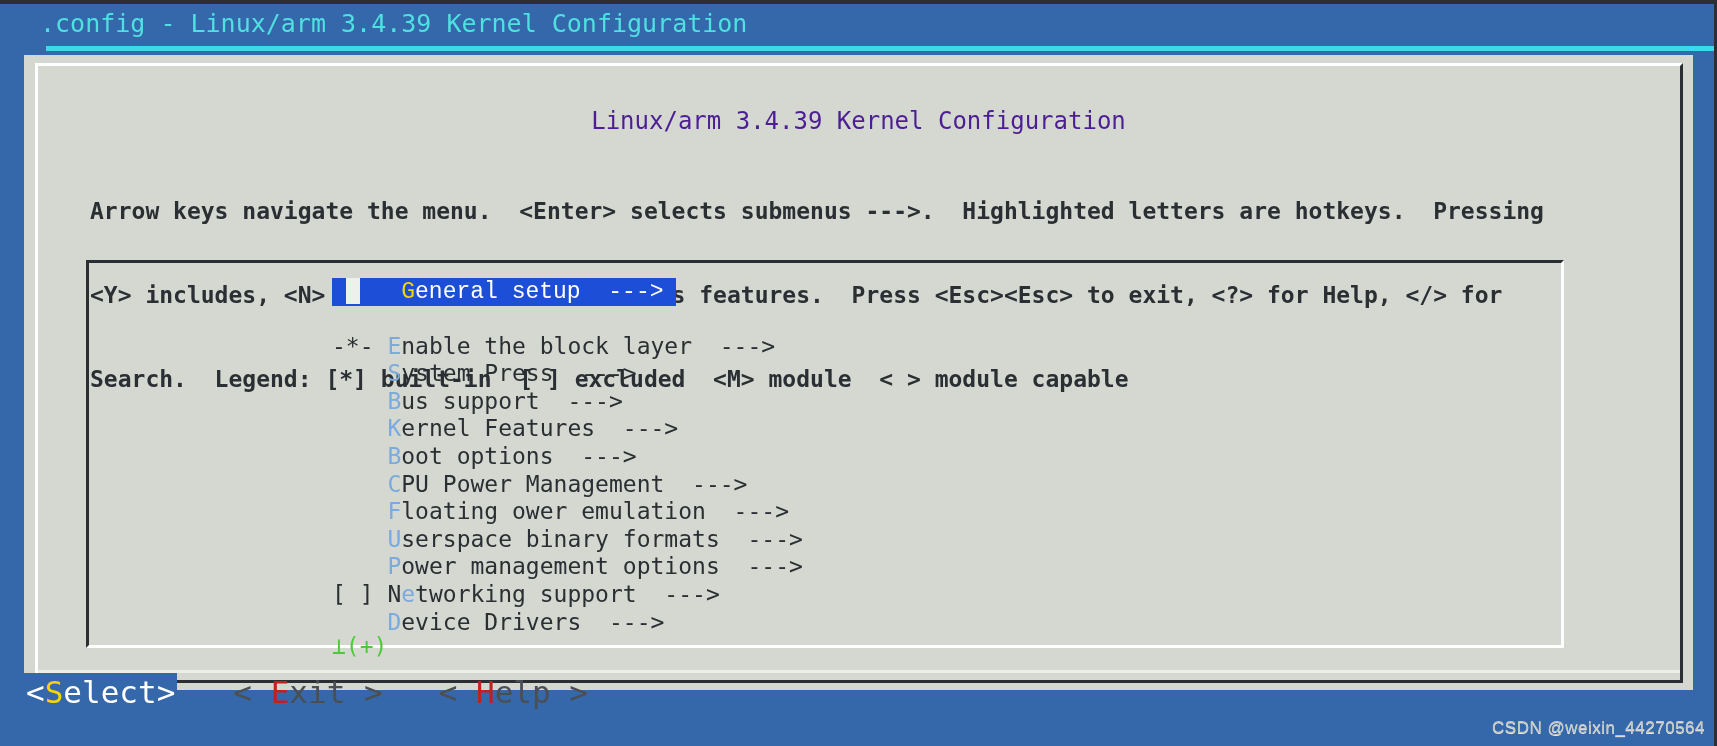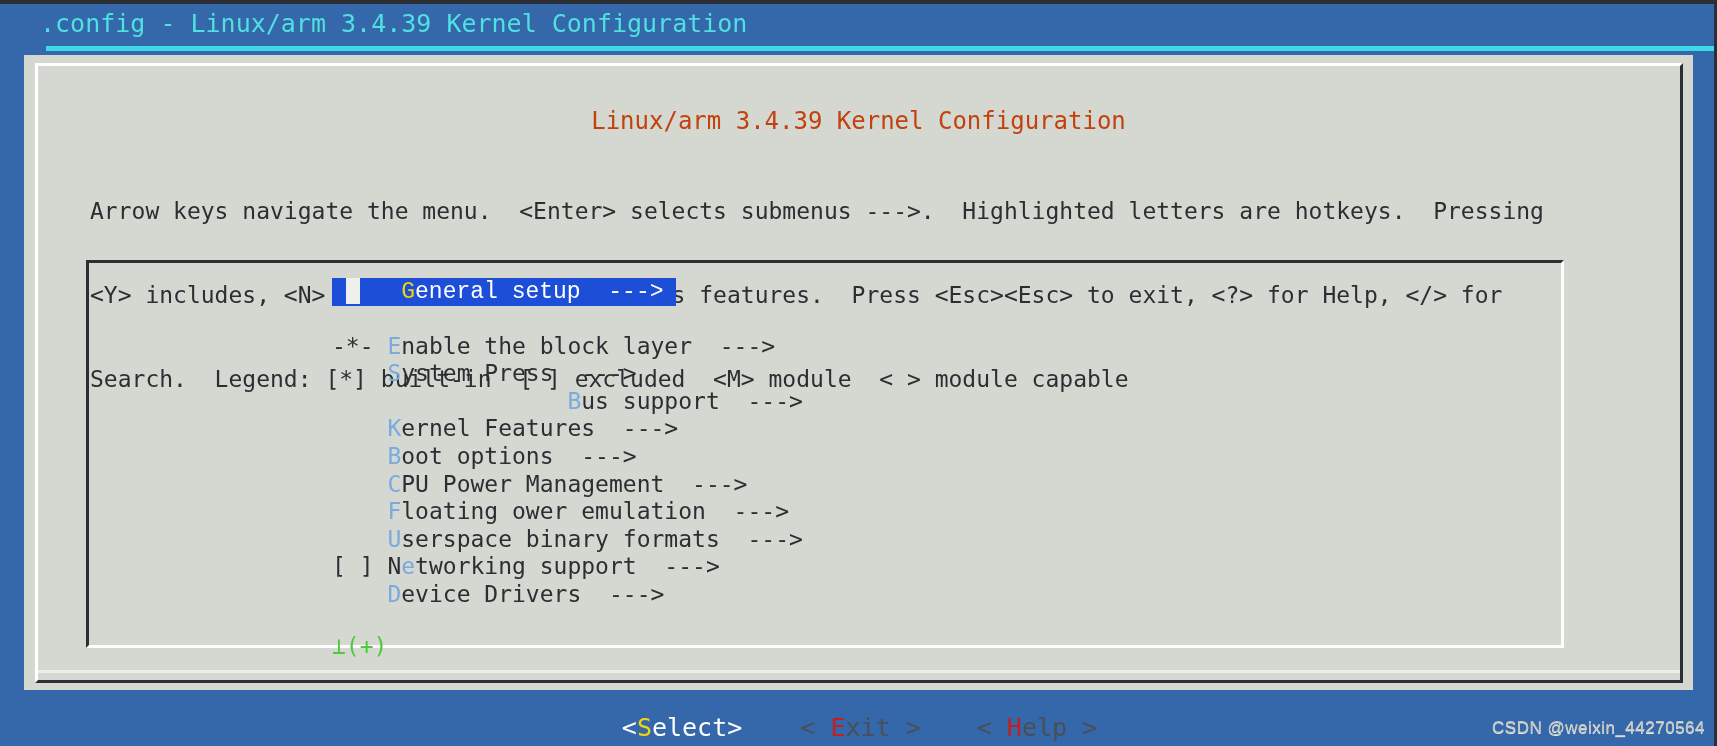--- a/index.html
+++ b/index.html
@@ -78,38 +78,39 @@
     border-right: 3px solid #2b2f33;
     border-bottom: 3px solid #2b2f33;
   }
   
   #dialog-title {
     position: absolute;
     left: 50%;
     top: 52px;
     transform: translateX(-50%);
     background: #d4d8d0;
-    color: #c2410c;
+    color: #4c1d95;
     font-size: 24px;
     padding: 0 12px;
     white-space: pre;
     z-index: 4;
   }
 
   
   #helptext {
     position: absolute;
     left: 66px;
     top: 86px;
     width: 1580px;
     color: #2b2f33;
     font-size: 23px;
     line-height: 28px;
     white-space: pre;
     z-index: 3;
+    font-weight: bold;
   }
   #helptext div { white-space: pre; }
 
   
   #menubox {
     position: absolute;
     left: 62px;
     top: 205px;
     width: 1478px;
     height: 388px;
@@ -178,28 +179,27 @@
     left: 14px;
     top: 615px;
     width: 1642px;
     height: 3px;
     background: #eceeea;
     z-index: 3;
   }
   #buttons {
     position: absolute;
     left: 0;
-    top: 657px;
+    top: 618px;
     width: 1669px;
     display: flex;
-    justify-content: center;
     align-items: center;
     gap: 56px;
     z-index: 3;
-    font-size: 25px;
+    font-size: 31px;
   }
   .btn { white-space: pre; color: #4a4f55; }
   .btn.active {
     background: #3567ab;
     color: #ffffff;
     padding: 1px 2px;
   }
   .btn .bhot { color: #c02020; }
   .btn.active .bhot { color: #f5d40a; }
   .btn .bracket { color: #4a4f55; }
@@ -267,37 +267,40 @@
 
     <div id="menulist">
 
     <div style="height: 27.6px;"><div class="menu-row selected"><span class="prefix"> </span><span class="cursor-block"></span><span class="prefix">   </span><span class="hot">G</span><span class="rest">eneral setup</span><span class="arrow">  ---&gt;</span></div></div>
         <div style="height: 27.6px; margin-top: 28px;">
           <div class="menu-row"><span class="prefix">-*- </span><span class="hot">E</span><span class="rest">nable the block layer</span><span class="arrow">  ---&gt;</span></div>
         </div>
         <div style="height: 27.6px;">
           <div class="menu-row"><span class="prefix">    </span><span class="hot">S</span><span class="rest">ystem Press</span><span class="arrow">  ---&gt;</span></div>
         </div>
-        <div style="height: 27.6px; text-align: right;">
+        <div style="height: 27.6px;">
           <div class="menu-row"><span class="prefix">    </span><span class="hot">B</span><span class="rest">us support</span><span class="arrow">  ---&gt;</span></div>
         </div>
         <div style="height: 27.6px;">
           <div class="menu-row"><span class="prefix">    </span><span class="hot">K</span><span class="rest">ernel Features</span><span class="arrow">  ---&gt;</span></div>
         </div>
         <div style="height: 27.6px;">
           <div class="menu-row"><span class="prefix">    </span><span class="hot">B</span><span class="rest">oot options</span><span class="arrow">  ---&gt;</span></div>
         </div>
         <div style="height: 27.6px;">
           <div class="menu-row"><span class="prefix">    </span><span class="hot">C</span><span class="rest">PU Power Management</span><span class="arrow">  ---&gt;</span></div>
         </div>
         <div style="height: 27.6px;">
           <div class="menu-row"><span class="prefix">    </span><span class="hot">F</span><span class="rest">loating ower emulation</span><span class="arrow">  ---&gt;</span></div>
         </div>
         <div style="height: 27.6px; text-align: center;">
           <div class="menu-row"><span class="prefix">    </span><span class="hot">U</span><span class="rest">serspace binary formats</span><span class="arrow">  ---&gt;</span></div>
+        </div>
+        <div style="height: 27.6px;">
+          <div class="menu-row"><span class="prefix">    </span><span class="hot">P</span><span class="rest">ower management options</span><span class="arrow">  ---&gt;</span></div>
         </div>
         <div style="height: 27.6px;">
           <div class="menu-row"><span class="prefix">[ ] </span><span class="rest">N</span><span class="hot">e</span><span class="rest">tworking support</span><span class="arrow">  ---&gt;</span></div>
         </div>
         <div style="height: 27.6px;">
           <div class="menu-row"><span class="prefix">    </span><span class="hot">D</span><span class="rest">evice Drivers</span><span class="arrow">  ---&gt;</span></div>
         </div>
       </div>
 
     <div id="scroll-more">⊥(+)</div>

